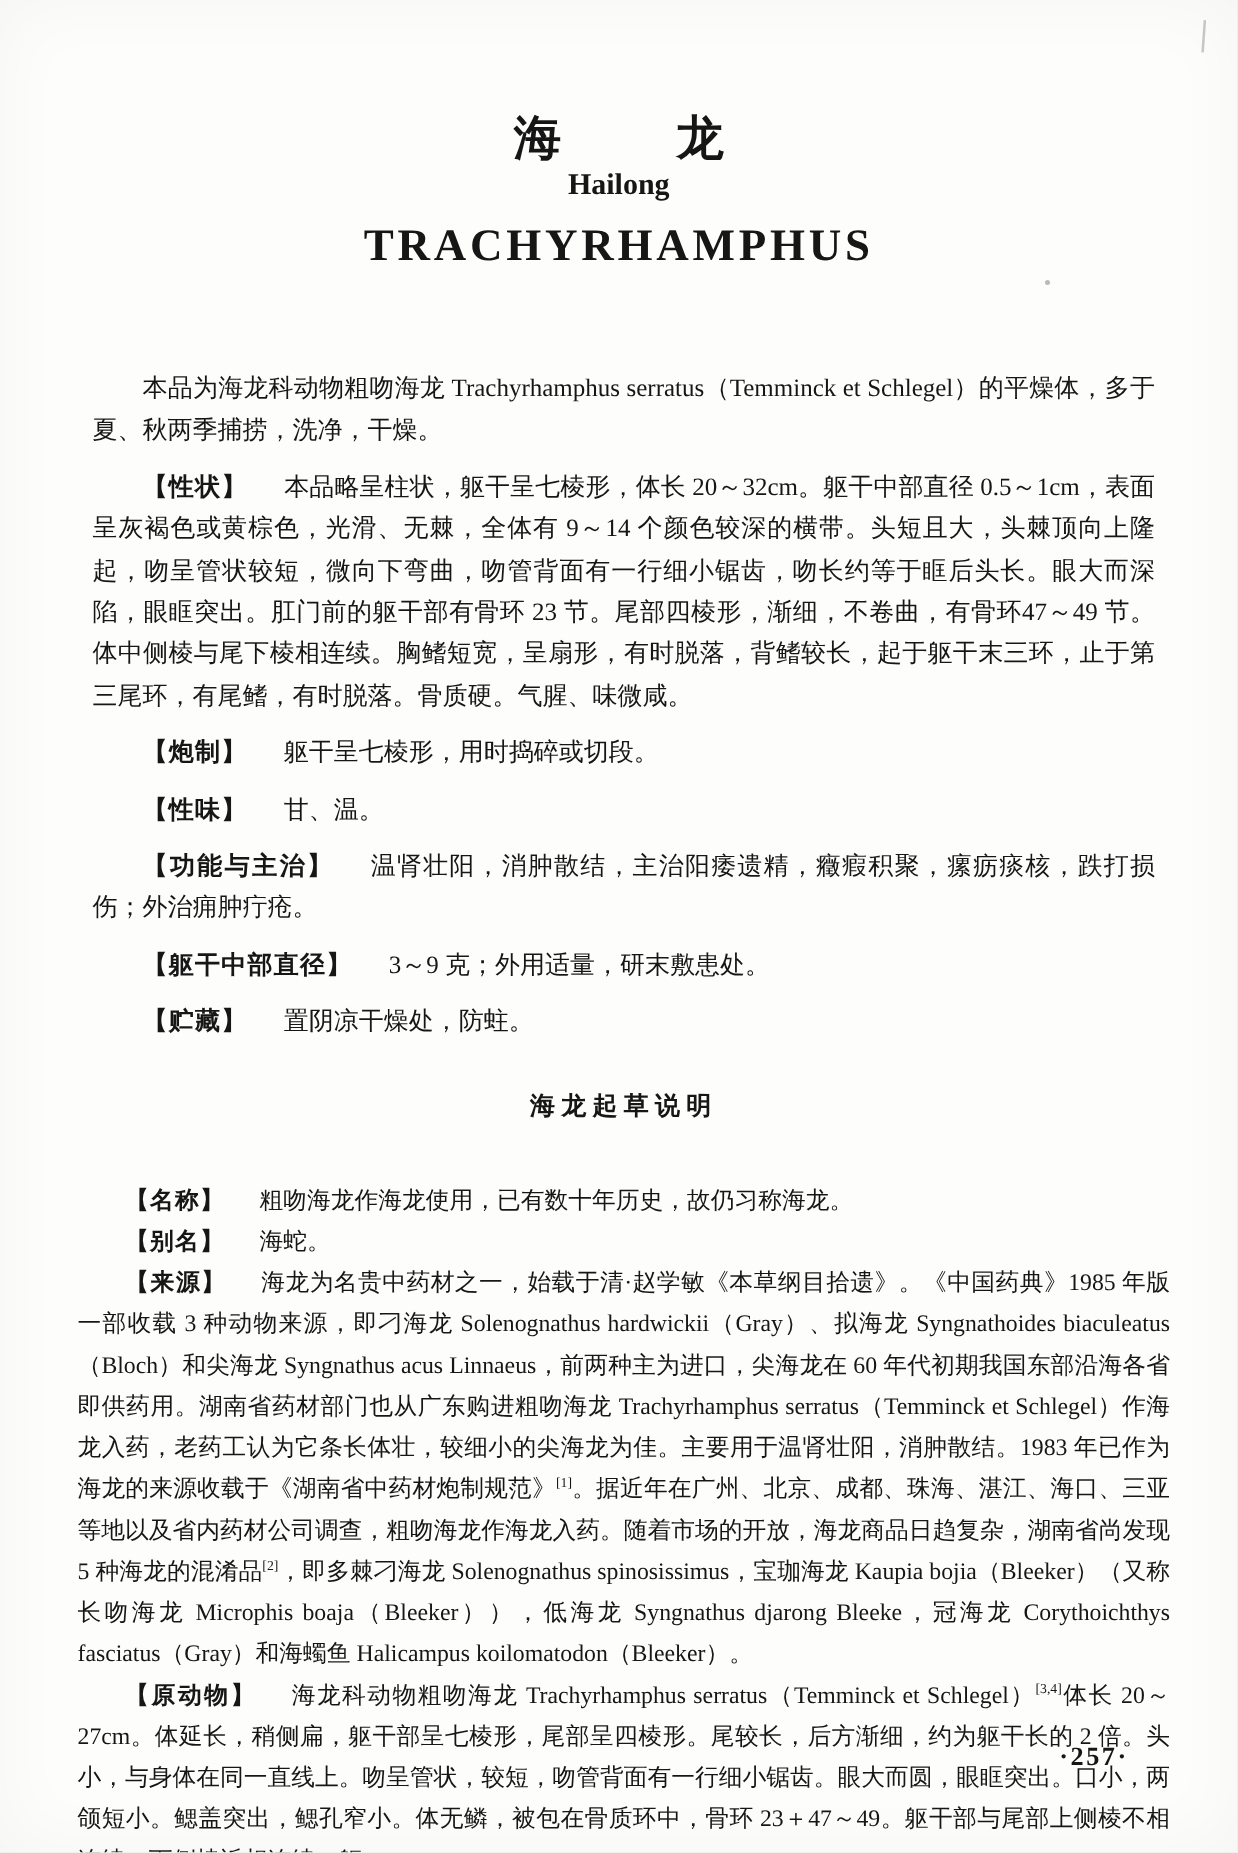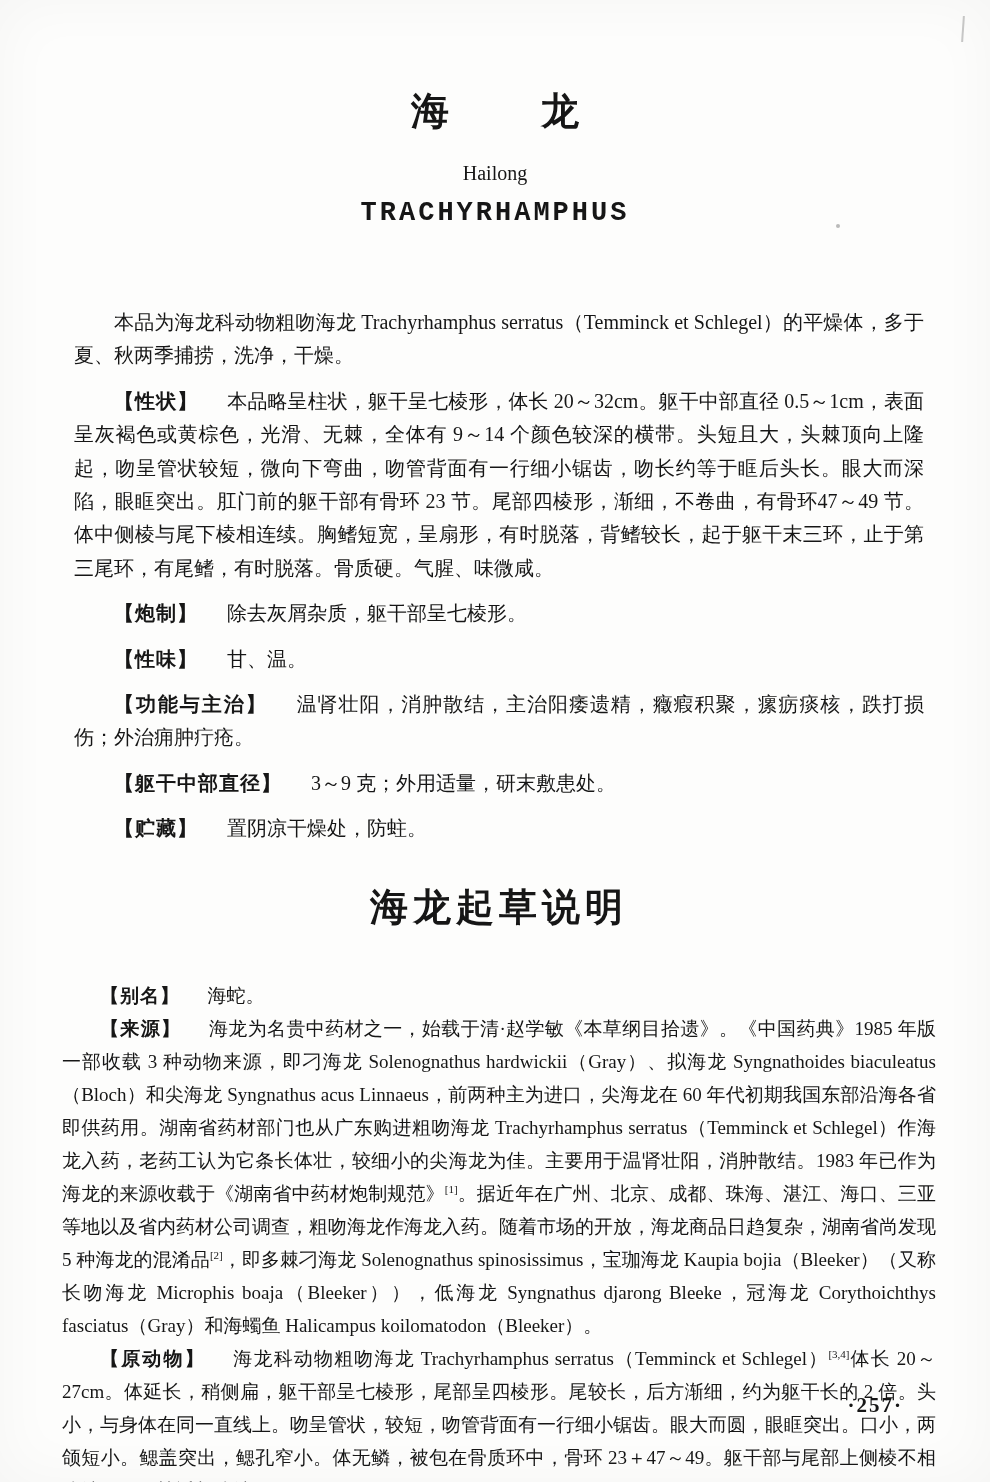--- a/index.html
+++ b/index.html
@@ -10,36 +10,36 @@
     background:#fdfdfc;
     color:#161616;
     font-family:"Liberation Serif","DejaVu Serif",serif;
     overflow:hidden;
     box-shadow:inset 0 0 60px rgba(0,0,0,0.035);
   }
   
   .title-block{padding-top:92px;text-align:center;}
   .title-cn{display:flex;justify-content:center;gap:92px;
     font-size:38px;font-weight:700;line-height:1;letter-spacing:0;}
-  .title-pinyin{margin-top:32px;font-size:20px;font-weight:400;}
-  .title-latin{margin-top:13px;font-size:27px;font-weight:700;letter-spacing:3px;font-family:Liberation Mono, monospace;}
+  .title-pinyin{margin-top:5px;font-size:24px;font-weight:700;}
+  .title-latin{margin-top:13px;font-size:36px;font-weight:700;letter-spacing:3px;}
   
   .content{padding:0 54px 0 62px;}
   .s1{margin-top:78px;}
   .s1 p{margin:12px;font-size:20px;line-height:33.4px;text-align:justify;text-indent:2em;}
   .s2 p{margin:0;font-size:19px;line-height:33px;text-align:justify;text-indent:2em;}
   .lbl{
     font-family:"Liberation Sans","DejaVu Sans",sans-serif;
     font-weight:700;letter-spacing:1px;margin-right:1.45em;
   }
   sup{font-size:11px;line-height:0;}
   
   .notes-heading{
     margin:36px 0 0 0;text-align:center;
-    font-size:38px;font-weight:700;letter-spacing:5px;
+    font-size:20px;font-weight:700;letter-spacing:5px;
   }
   .s2{margin-top:46px;}
   
   .pagenum{
     position:absolute;right:87px;bottom:64px;
     font-size:21px;font-weight:700;letter-spacing:2px;
   }
   
   .artifact-tick{
     position:absolute;right:26px;top:16px;width:2px;height:26px;
@@ -67,35 +67,36 @@
     <div class="title-latin">TRACHYRHAMPHUS</div>
   </div>
 
   <div class="content">
 
     <div class="s1">
       <p>本品为海龙科动物粗吻海龙 Trachyrhamphus serratus（Temminck et Schlegel）的平燥体，多于夏、秋两季捕捞，洗净，干燥。</p>
 
       <p><span class="lbl">【性状】</span><span>本品略呈柱状，躯干呈七棱形，体长 20～32cm。躯干中部直径 0.5～1cm，表面呈灰褐色或黄棕色，光滑、无棘，全体有 9～14 个颜色较深的横带。头短且大，头棘顶向上隆起，吻呈管状较短，微向下弯曲，吻管背面有一行细小锯齿，吻长约等于眶后头长。眼大而深陷，眼眶突出。肛门前的躯干部有骨环 23 节。尾部四棱形，渐细，不卷曲，有骨环47～49 节。体中侧棱与尾下棱相连续。胸鳍短宽，呈扇形，有时脱落，背鳍较长，起于躯干末三环，止于第三尾环，有尾鳍，有时脱落。骨质硬。气腥、味微咸。</span></p>
 
-      <p><span class="lbl">【炮制】</span><span>除去灰屑杂质，躯干部呈七棱形。</span></p>
+      <p><span class="lbl">【炮制】</span><span>躯干呈七棱形，用时捣碎或切段。</span></p>
 
       <p><span class="lbl">【性味】</span><span>甘、温。</span></p>
 
       <p><span class="lbl">【功能与主治】</span><span>温肾壮阳，消肿散结，主治阳痿遗精，癥瘕积聚，瘰疬痰核，跌打损伤；外治痈肿疔疮。</span></p>
 
       <p><span class="lbl">【躯干中部直径】</span><span>3～9 克；外用适量，研末敷患处。</span></p>
 
       <p><span class="lbl">【贮藏】</span><span>置阴凉干燥处，防蛀。</span></p>
     </div>
 
     <h2 class="notes-heading">海龙起草说明</h2>
 
     <div class="s2">
 
+      <p><span class="lbl">【名称】</span><span>粗吻海龙作海龙使用，已有数十年历史，故仍习称海龙。</span></p>
 
       <p><span class="lbl">【别名】</span><span>海蛇。</span></p>
 
       <p><span class="lbl">【来源】</span><span>海龙为名贵中药材之一，始载于清·赵学敏《本草纲目拾遗》。《中国药典》1985 年版一部收载 3 种动物来源，即刁海龙 Solenognathus hardwickii（Gray）、拟海龙 Syngnathoides biaculeatus（Bloch）和尖海龙 Syngnathus acus Linnaeus，前两种主为进口，尖海龙在 60 年代初期我国东部沿海各省即供药用。湖南省药材部门也从广东购进粗吻海龙 Trachyrhamphus serratus（Temminck et Schlegel）作海龙入药，老药工认为它条长体壮，较细小的尖海龙为佳。主要用于温肾壮阳，消肿散结。1983 年已作为海龙的来源收载于《湖南省中药材炮制规范》</span><sup>[1]</sup><span>。据近年在广州、北京、成都、珠海、湛江、海口、三亚等地以及省内药材公司调查，粗吻海龙作海龙入药。随着市场的开放，海龙商品日趋复杂，湖南省尚发现 5 种海龙的混淆品</span><sup>[2]</sup><span>，即多棘刁海龙 Solenognathus spinosissimus，宝珈海龙 Kaupia bojia（Bleeker）（又称长吻海龙 Microphis boaja（Bleeker）），低海龙 Syngnathus djarong Bleeke，冠海龙 Corythoichthys fasciatus（Gray）和海蠋鱼 Halicampus koilomatodon（Bleeker）。</span></p>
 
       <p><span class="lbl">【原动物】</span><span>海龙科动物粗吻海龙 Trachyrhamphus serratus（Temminck et Schlegel）</span><sup>[3,4]</sup><span>体长 20～27cm。体延长，稍侧扁，躯干部呈七棱形，尾部呈四棱形。尾较长，后方渐细，约为躯干长的 2 倍。头小，与身体在同一直线上。吻呈管状，较短，吻管背面有一行细小锯齿。眼大而圆，眼眶突出。口小，两颌短小。鳃盖突出，鳃孔窄小。体无鳞，被包在骨质环中，骨环 23＋47～49。躯干部与尾部上侧棱不相连续，下侧棱近相连续，躯</span></p>
 
     </div>
   </div>
 

